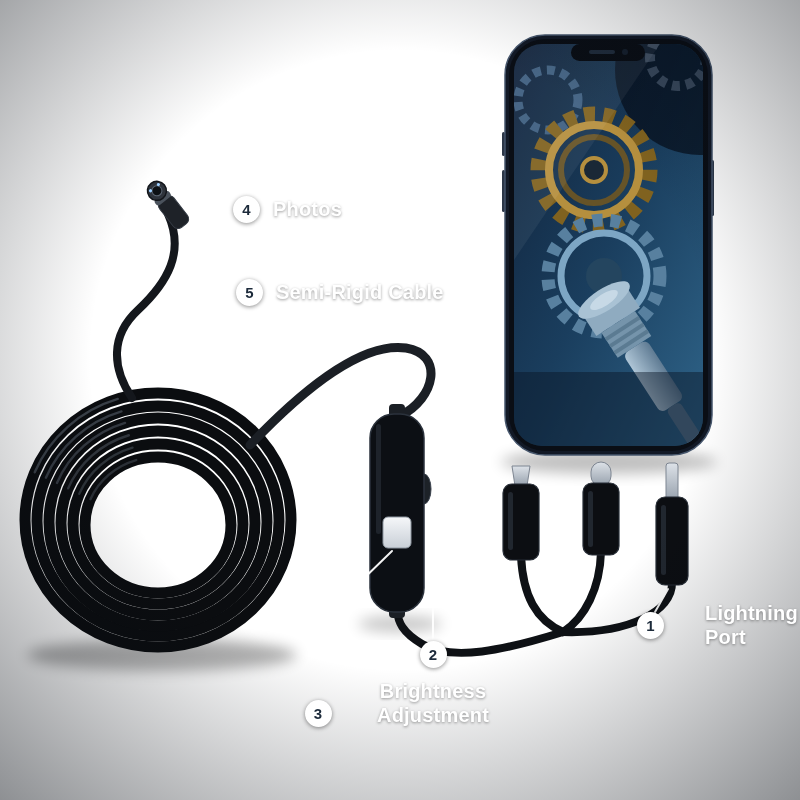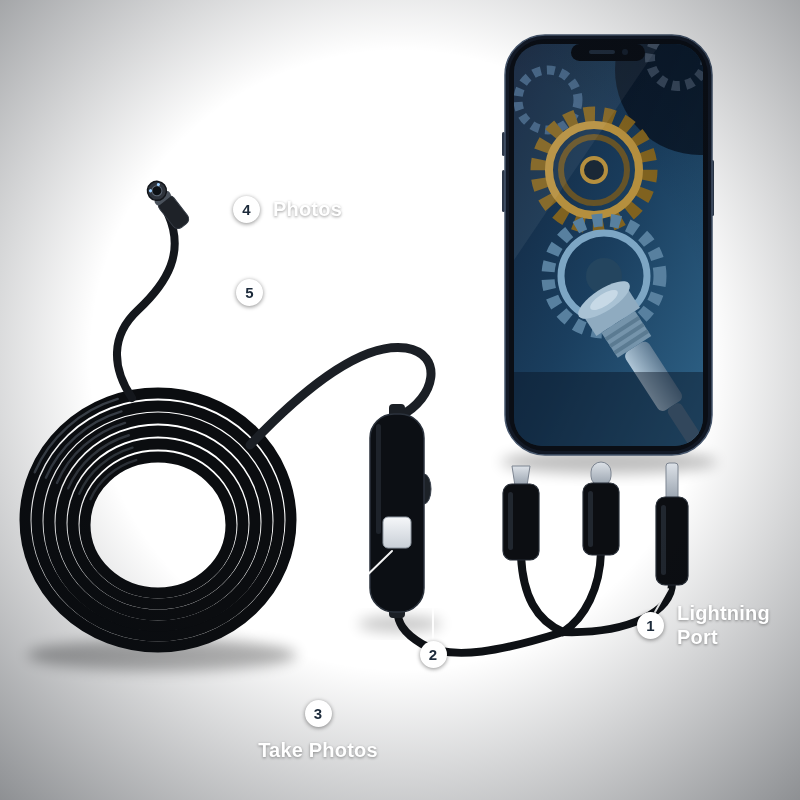--- a/index.html
+++ b/index.html
@@ -181,29 +181,30 @@
   </g>
 </svg>
 
 <div class="callout" style="left:233px;top:196px;">
   <span class="badge">4</span>
   <span class="lbl">Photos</span>
 </div>
 
 <div class="callout" style="left:236px;top:279px;">
   <span class="badge">5</span>
+  <span class="lbl">Semi-Rigid Cable</span>
 </div>
 
 <div class="callout" style="left:637px;top:602px;">
   <span class="badge">1</span>
-  <span class="lbl" style="width:96px;">Lightning Port</span>
+  <span class="lbl" style="width:96px;margin-left:28px;">Lightning Port</span>
 </div>
 
 <div class="callout stack" style="left:363px;top:641px;width:140px;">
   <span class="badge">2</span>
+  <span class="lbl">Brightness Adjustment</span>
 </div>
 
 <div class="callout stack" style="left:248px;top:700px;width:140px;">
   <span class="badge">3</span>
-  <span class="lbl">Take Photos</span>
 </div>
 
 </div>
 
 </body></html>

